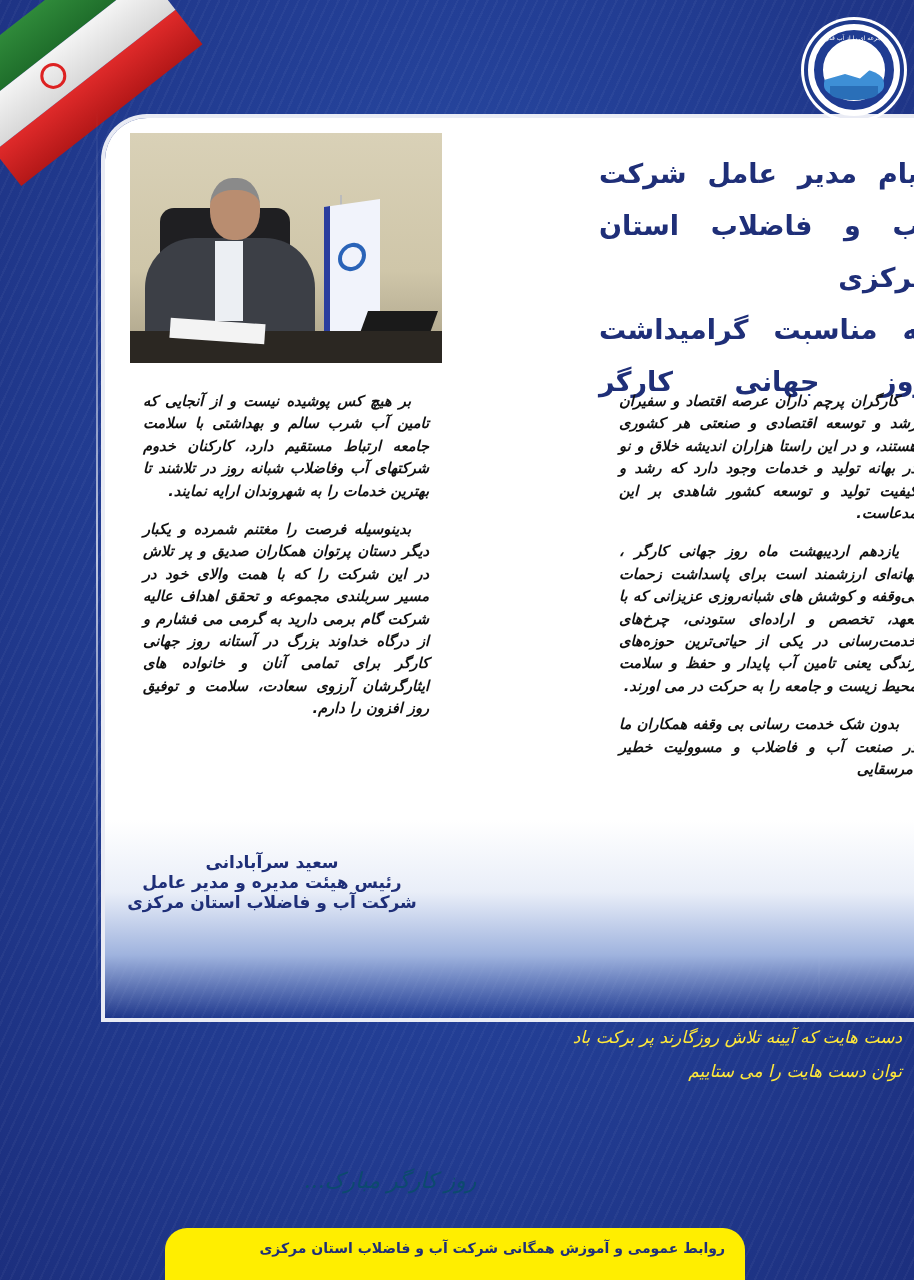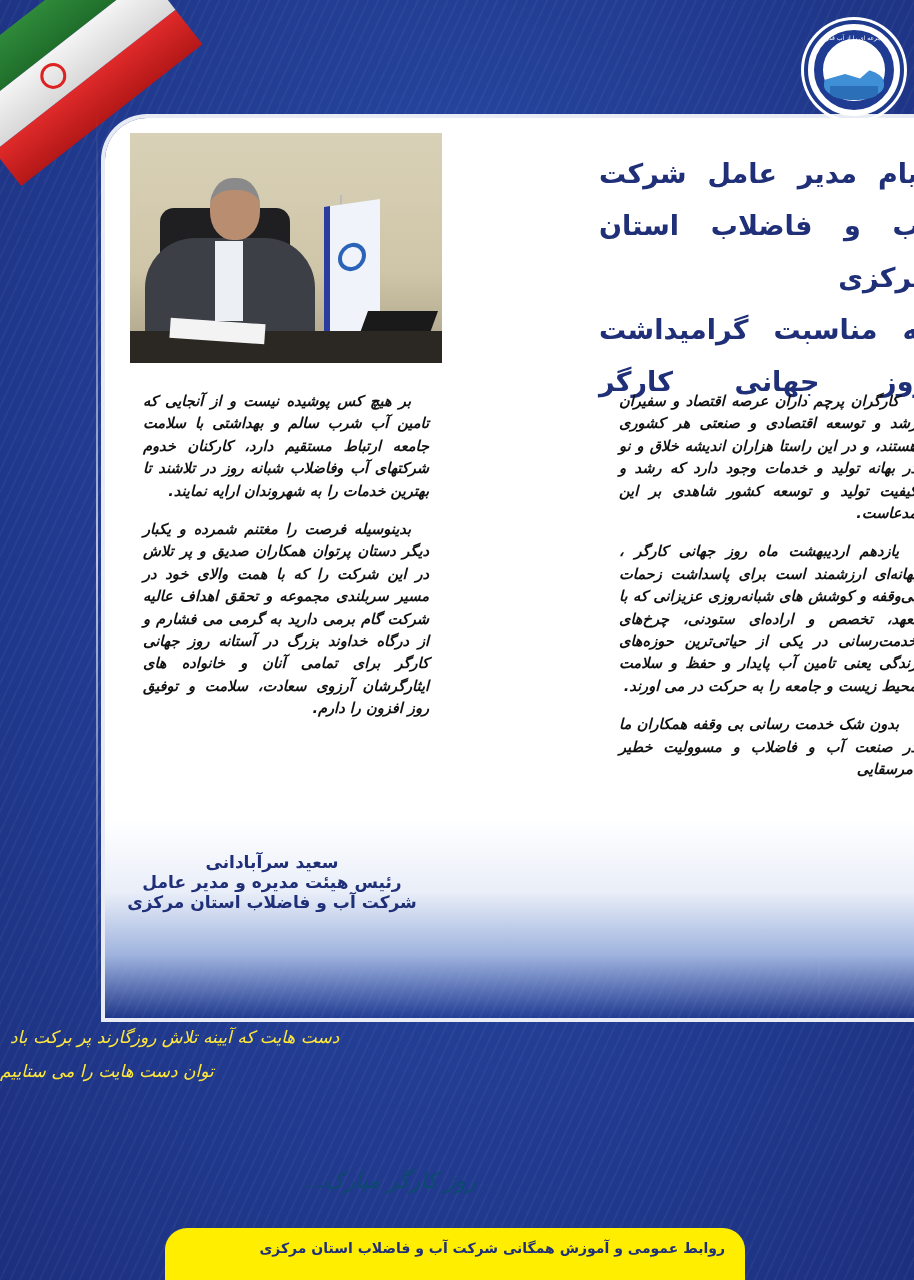--- a/index.html
+++ b/index.html
@@ -70,21 +70,21 @@
 
   .signature {
     position:absolute; left:11px; top:734px; width:312px; text-align:center; direction:rtl;
     color:#1f2f78; font-weight:bold; font-size:17px; line-height:20px;
   }
   .signature .name { font-size:17px; }
 
   .side-line { position:absolute; top:110px; width:2px; height:900px; background:linear-gradient(180deg, rgba(255,255,255,0.0), rgba(255,255,255,0.7) 50%, rgba(255,255,255,0)); }
 
   
-  .poem { position:absolute; left:0; right:4px; top:1020px; text-align:left; direction:rtl; color:#ffe83a; font-family:"DejaVu Serif", serif; font-style:italic; }
+  .poem { position:absolute; left:0; right:12px; top:1020px; text-align:right; direction:rtl; color:#ffe83a; font-family:"DejaVu Serif", serif; font-style:italic; }
   .poem .line { font-size:17px; line-height:34px; }
   .poem .line1 { margin-left:10px; }
   .greet { position:absolute; left:260px; width:260px; top:1168px; direction:rtl; text-align:center; color:#0c4a6e; font-family:"DejaVu Serif", serif; font-style:italic; font-size:22px; }
 
   
   .footer {
     position:absolute; left:165px; top:1228px; width:580px; height:56px;
     background:#ffee00; border-radius:22px 22px 0 0;
     direction:rtl; text-align:right; padding-right:20px; box-sizing:border-box;
     color:#1f2f78; font-weight:bold; font-size:14px; line-height:40px;

